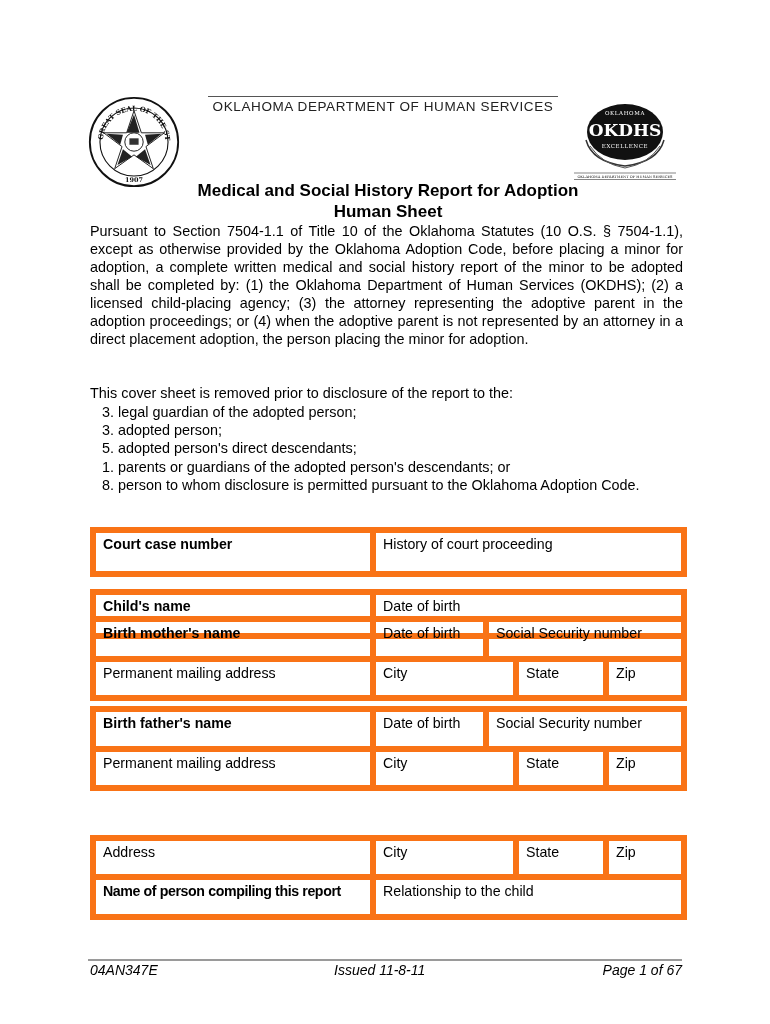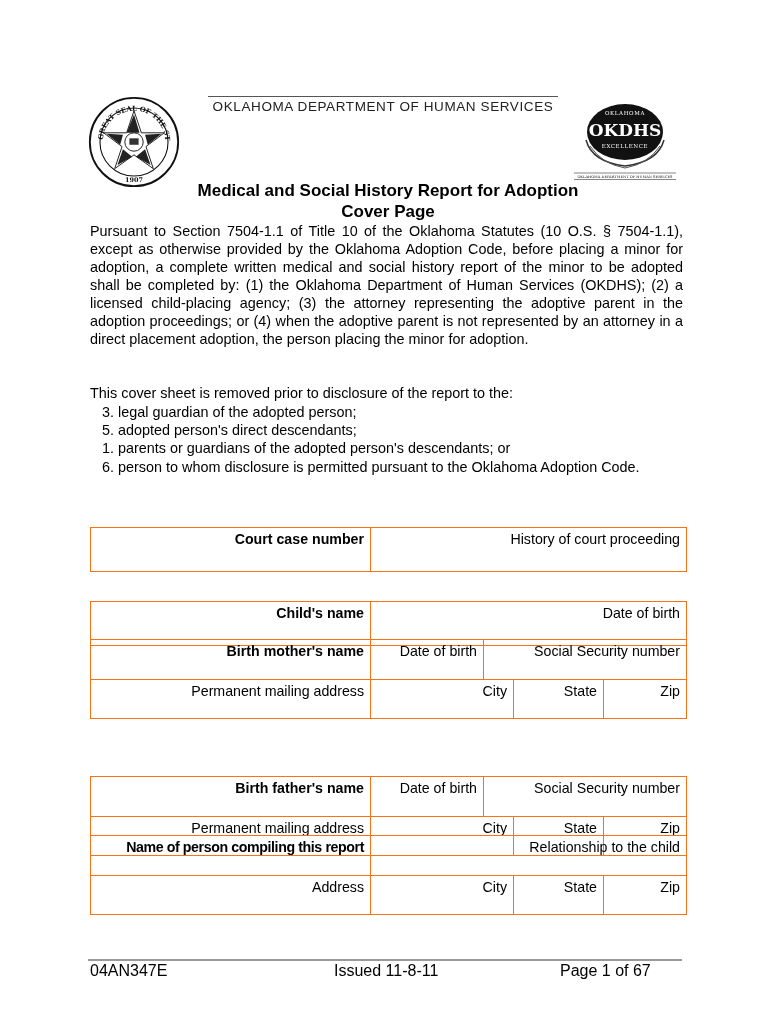--- a/index.html
+++ b/index.html
@@ -27,38 +27,38 @@
     .intro2 { left: 90px; top: 384px; width: 600px; font-size: 14.4px; line-height: 19.2px; }
     .list { left: 102px; top: 403px; margin: 0; padding: 0; list-style: none; font-size: 14.4px; line-height: 18.2px; }
     .list li { white-space: nowrap; }
 
     
     .form-table {
       position: absolute; left: 90px; width: 597px;
       border-collapse: collapse; table-layout: fixed;
     }
     .form-table td {
-      border: 1px solid #f97316; vertical-align: top;
-      padding: 3px 6px 0 7px; font-size: 14.2px; height: 36px; box-sizing: border-box; text-align: right;
+      border: 6px solid #f97316; vertical-align: top;
+      padding: 3px 6px 0 7px; font-size: 14.2px; height: 36px; box-sizing: border-box;
     }
     .form-table td.bold { font-weight: bold; }
     .form-table td.bold-narrow { font-weight: bold; letter-spacing: -0.4px; }
     .form-table td.tall { height: 40px; }
     .t1 { top: 527px; }
-    .t2 { top: 589px; margin-top: 12px; }
-    .t3 { top: 639px; padding-left: 36px; }
-    .t4 { top: 776px; border-radius: 15px; }
+    .t2 { top: 589px; }
+    .t3 { top: 616px; padding-left: 36px; }
+    .t4 { top: 706px; border-radius: 15px; }
     .t5 { top: 835px; }
 
     
     .footer-rule { left: 88px; top: 959px; width: 594px; border-top: 2px solid #9a9a9a; }
-    .footer { top: 962px; font-size: 16px; }
+    .footer { top: 962px; font-size: 14px; font-style: italic; }
     .f-left { left: 90px; }
     .f-mid { left: 334px; }
-    .f-right { left: 560px; width: 122px; }
+    .f-right { left: 560px; width: 122px; text-align: right; }
   </style>
 </head>
 <body>
 
 <svg class="abs seal" viewBox="0 0 100 100">
   <circle cx="50" cy="50" r="48" fill="#fff" stroke="#111" stroke-width="2"></circle>
   <circle cx="50" cy="50" r="37" fill="#fff" stroke="#111" stroke-width="1.2"></circle>
   <defs>
     <path id="sealArc" d="M 16 50 A 34 34 0 1 1 84 50"></path>
   </defs>
@@ -87,30 +87,31 @@
   <text x="53" y="15" font-size="5.5" text-anchor="middle" fill="#fff" font-family="DejaVu Serif, serif" letter-spacing="0.6">OKLAHOMA</text>
   <text x="53" y="36" font-size="17" text-anchor="middle" fill="#fff" font-weight="bold" font-family="DejaVu Serif, serif">OKDHS</text>
   <text x="53" y="48" font-size="5.5" text-anchor="middle" fill="#fff" font-family="DejaVu Serif, serif" letter-spacing="0.6">EXCELLENCE</text>
   <line x1="2" y1="73" x2="104" y2="73" stroke="#333" stroke-width="0.6"></line>
   <text x="53" y="78" font-size="3.6" text-anchor="middle" fill="#111" font-family="DejaVu Serif, serif">OKLAHOMA DEPARTMENT OF HUMAN SERVICES</text>
   <line x1="2" y1="79.5" x2="104" y2="79.5" stroke="#333" stroke-width="0.6"></line>
 </svg>
 
 <div class="abs title">
   <div>Medical and Social History Report for Adoption</div>
-  <div>Cover Page</div>
+  <div>Human Sheet</div>
 </div>
 
 <div class="abs body-text">Pursuant to Section 7504-1.1 of Title 10 of the Oklahoma Statutes (10 O.S. § 7504-1.1), except as otherwise provided by the Oklahoma Adoption Code, before placing a minor for adoption, a complete written medical and social history report of the minor to be adopted shall be completed by: (1) the Oklahoma Department of Human Services (OKDHS); (2) a licensed child-placing agency; (3) the attorney representing the adoptive parent in the adoption proceedings; or (4) when the adoptive parent is not represented by an attorney in a direct placement adoption, the person placing the minor for adoption.</div>
 <div class="abs intro2">This cover sheet is removed prior to disclosure of the report to the:</div>
 <ul class="abs list">
   <li>3. legal guardian of the adopted person;</li>
+  <li>3. adopted person;</li>
   <li>5. adopted person's direct descendants;</li>
   <li>1. parents or guardians of the adopted person's descendants; or</li>
-  <li>6. person to whom disclosure is permitted pursuant to the Oklahoma Adoption Code.</li>
+  <li>8. person to whom disclosure is permitted pursuant to the Oklahoma Adoption Code.</li>
 </ul>
 
 <table class="form-table t1">
   <colgroup>
       <col style="width:280px">
       <col>
     </colgroup>
   <tbody>
       <tr>
     <td class="bold tall" style="height:44px">Court case number</td>
@@ -180,28 +181,28 @@
 
 <table class="form-table t5">
   <colgroup>
       <col style="width:280px">
       <col style="width:143px">
       <col style="width:90px">
       <col>
     </colgroup>
   <tbody>
       <tr>
-    <td class="bold-narrow" style="height:40px">Name of person compiling this report</td>
-    <td colspan="3" style="height:40px">Relationship to the child</td>
-  </tr>
-  <tr>
     <td style="height:39px">Address</td>
     <td style="height:39px">City</td>
     <td style="height:39px">State</td>
     <td style="height:39px">Zip</td>
   </tr>
+  <tr>
+    <td class="bold-narrow" style="height:40px">Name of person compiling this report</td>
+    <td colspan="3" style="height:40px">Relationship to the child</td>
+  </tr>
 </tbody>
   </table>
 
 <div class="abs footer-rule"></div>
 <div class="abs footer f-left">04AN347E</div>
 <div class="abs footer f-mid">Issued 11-8-11</div>
 <div class="abs footer f-right">Page 1 of 67</div>
 
 </body></html>

